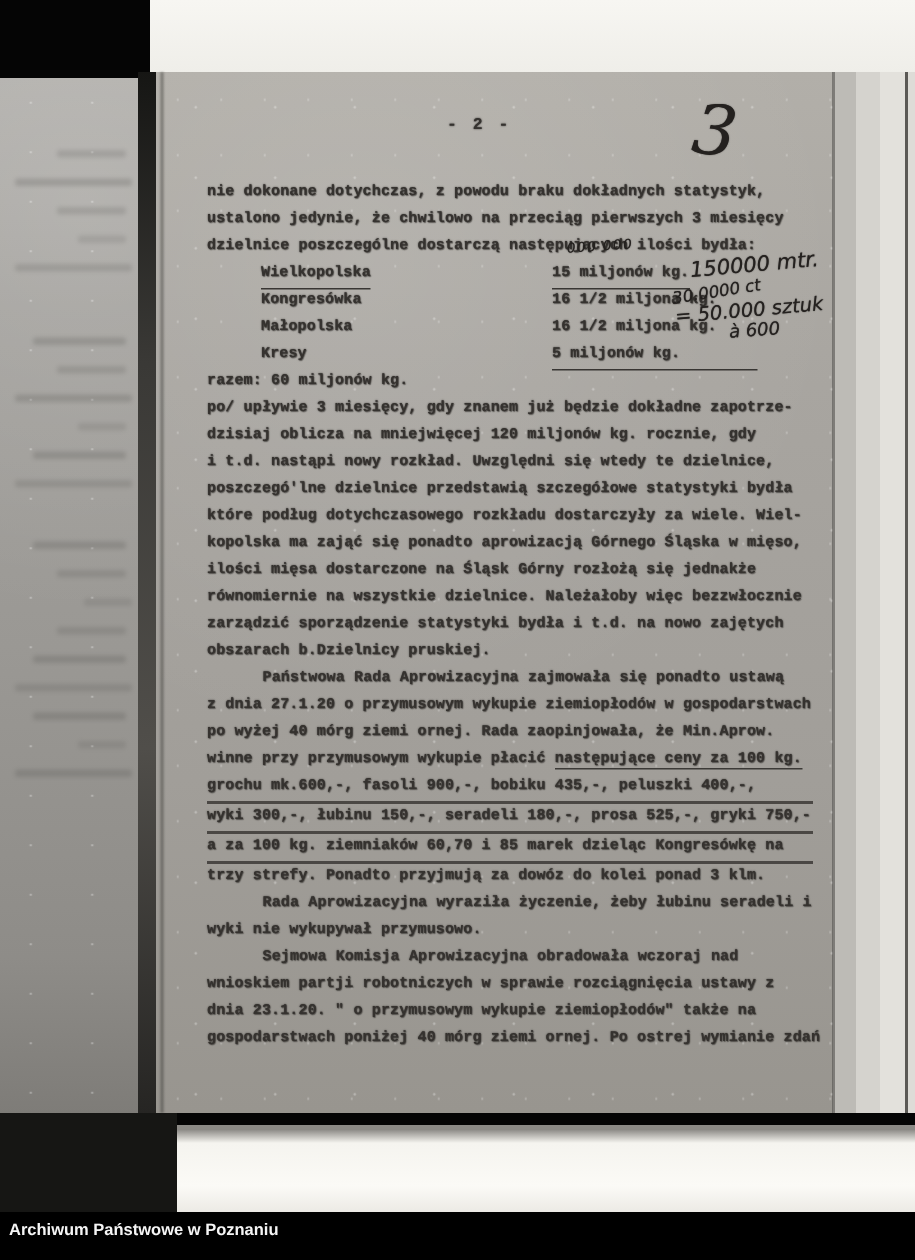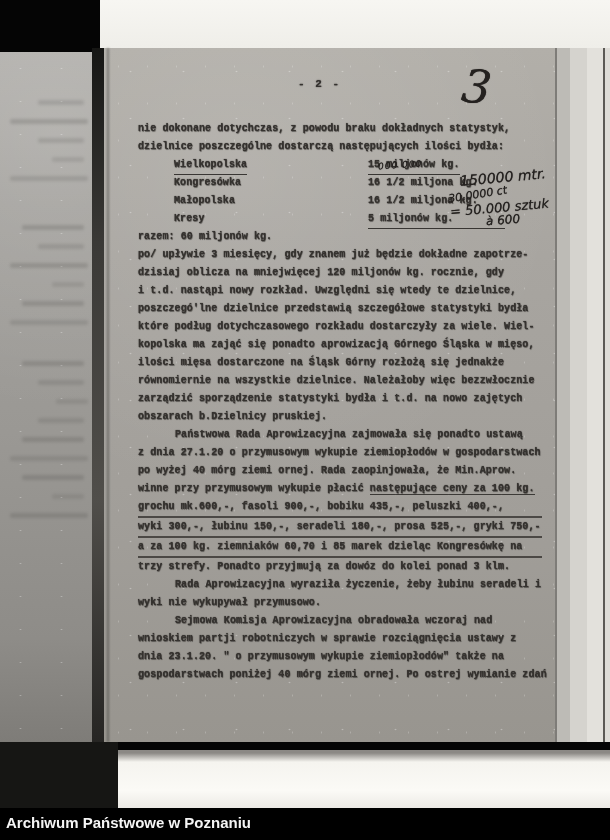--- a/index.html
+++ b/index.html
@@ -88,21 +88,21 @@
     font-size:46px;transform:rotate(7deg);font-weight:400;}
   .hw-zeros{left:274px;top:112px;font-size:9px;transform:rotate(-4deg);letter-spacing:1px;}
   .hw-n1{left:356px;top:121px;font-size:14px;transform:rotate(-5deg);}
   .hw-n2{left:344px;top:140px;font-size:11px;transform:rotate(-9deg);}
   .hw-n3{left:346px;top:152px;font-size:13px;transform:rotate(-5deg);}
   .hw-n4{left:382px;top:165px;font-size:12px;transform:rotate(-4deg);}
   
   .caption-bar{position:absolute;left:0;top:808px;width:610px;height:32px;background:#000;z-index:6;}
   .caption-bar span{
     position:absolute;left:6px;top:6px;color:#f5f5f5;
-    font-family:"Liberation Sans",sans-serif;font-weight:700;font-size:15px;
+    font-family:"Liberation Sans",sans-serif;font-weight:700;font-size:11px;
   }
 </style>
 </head>
 <body>
 
 <div class="left-strip">
   <div style="height:34px"></div>
   <div class="sm"></div>
   <div class="sm"></div>
   <div class="sm"></div>
@@ -136,20 +136,21 @@
 
   <div class="hw hw-folio">3</div>
   <div class="hw hw-zeros">000 000</div>
   <div class="hw hw-n1">150000 mtr.</div>
   <div class="hw hw-n2">30.0000 ct</div>
   <div class="hw hw-n3">= 50.000 sztuk</div>
   <div class="hw hw-n4">à 600</div>
 
   <div class="typed">
     <div class="tl">nie dokonane dotychczas, z powodu braku dokładnych statystyk,</div>
+    <div class="tl">ustalono jedynie, że chwilowo na przeciąg pierwszych 3 miesięcy</div>
     <div class="tl">dzielnice poszczególne dostarczą następujących ilości bydła:</div>
 
     <div class="tl row">
       <span class="region u">Wielkopolska</span>
       <span class="amount u">15 miljonów kg.</span>
     </div>
     <div class="tl row">
       <span class="region">Kongresówka</span>
       <span class="amount">16 1/2 miljona kg.</span>
     </div>

